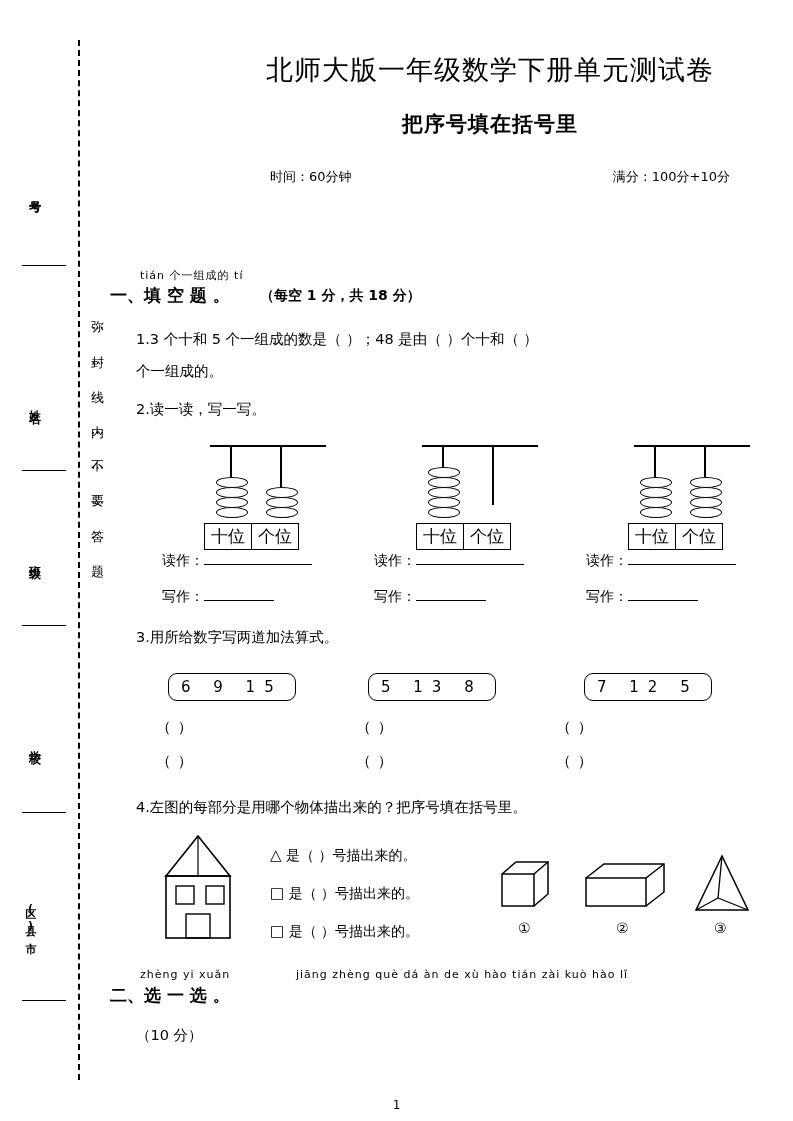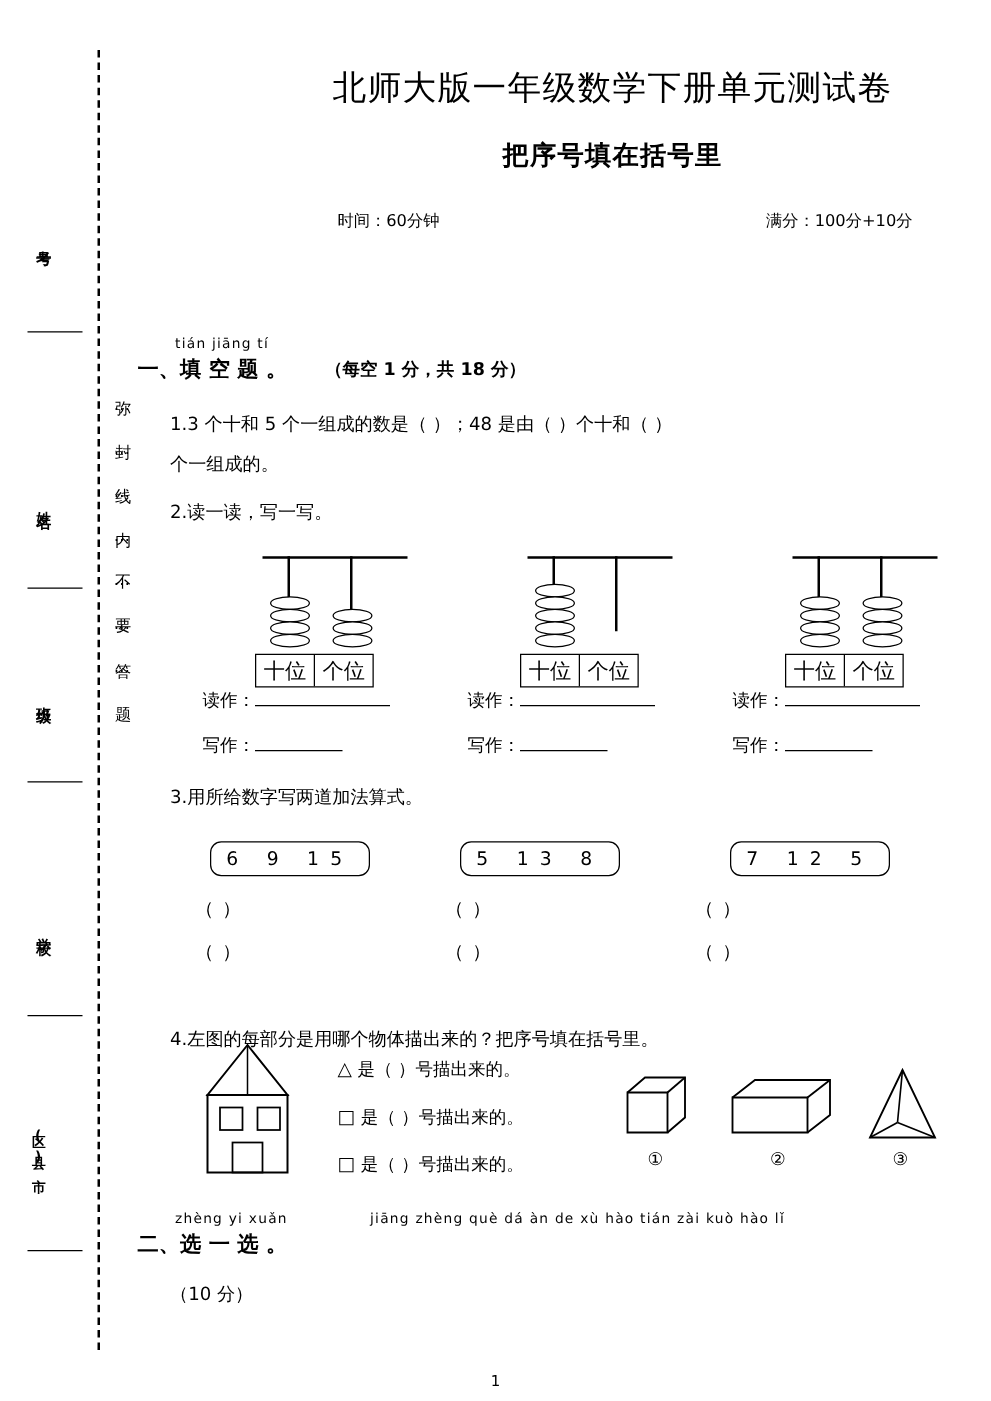--- a/index.html
+++ b/index.html
@@ -175,21 +175,21 @@
 
     <div class="title-main">北师大版一年级数学下册单元测试卷</div>
     <div class="title-sub">把序号填在括号里</div>
 
     <div class="meta">
       <span>时间：60分钟</span>
       <span>满分：100分+10分</span>
     </div>
 
 
-    <div class="pinyin abs" style="left:30px;top:268px;">tián jiāng tí</div>
+    <div class="pinyin abs" style="left:30px;top:268px;">tián 个一组成的 tí</div>
     <div class="sec-head abs" style="left:0px;top:284px;">一、填 空 题 。</div>
     <div class="sec-tail abs" style="left:150px;top:287px;">（每空 1 分，共 18 分）</div>
 
     <div class="q abs" style="left:26px;top:330px;">1.3 个十和 5 个一组成的数是（      ）；48 是由（      ）个十和（      ）</div>
     <div class="q abs" style="left:26px;top:362px;">个一组成的。</div>
 
     <div class="q abs" style="left:26px;top:400px;">2.读一读，写一写。</div>
 
     <div class="abacus" style="left:88px;top:445px;">
       <div class="beam"></div>
@@ -256,21 +256,21 @@
     <div class="numbox" style="left:258px;top:673px;">5  13  8</div>
     <div class="numbox" style="left:458px;top:673px;margin-left:16px;">7  12  5</div>
 
     <div class="paren" style="left:46px;top:718px;">（                      ）</div>
     <div class="paren" style="left:46px;top:752px;">（                      ）</div>
     <div class="paren" style="left:246px;top:718px;">（                      ）</div>
     <div class="paren" style="left:246px;top:752px;">（                      ）</div>
     <div class="paren" style="left:446px;top:718px;">（                      ）</div>
     <div class="paren" style="left:446px;top:752px;">（                      ）</div>
 
-    <div class="q abs" style="left:26px;top:798px;margin-top:24px;">4.左图的每部分是用哪个物体描出来的？把序号填在括号里。</div>
+    <div class="q abs" style="left:26px;top:798px;">4.左图的每部分是用哪个物体描出来的？把序号填在括号里。</div>
 
     <svg class="abs" style="left:40px;top:830px;" width="110" height="115" viewBox="0 0 110 115">
       <polygon points="48,6 16,46 80,46" fill="none" stroke="#000" stroke-width="1.6"></polygon>
       <rect x="16" y="46" width="64" height="62" fill="none" stroke="#000" stroke-width="1.6"></rect>
       <rect x="26" y="56" width="18" height="18" fill="none" stroke="#000" stroke-width="1.4"></rect>
       <rect x="56" y="56" width="18" height="18" fill="none" stroke="#000" stroke-width="1.4"></rect>
       <rect x="36" y="84" width="24" height="24" fill="none" stroke="#000" stroke-width="1.4"></rect>
       <line x1="48" y1="6" x2="48" y2="46" stroke="#000" stroke-width="1.2"></line>
     </svg>
 

